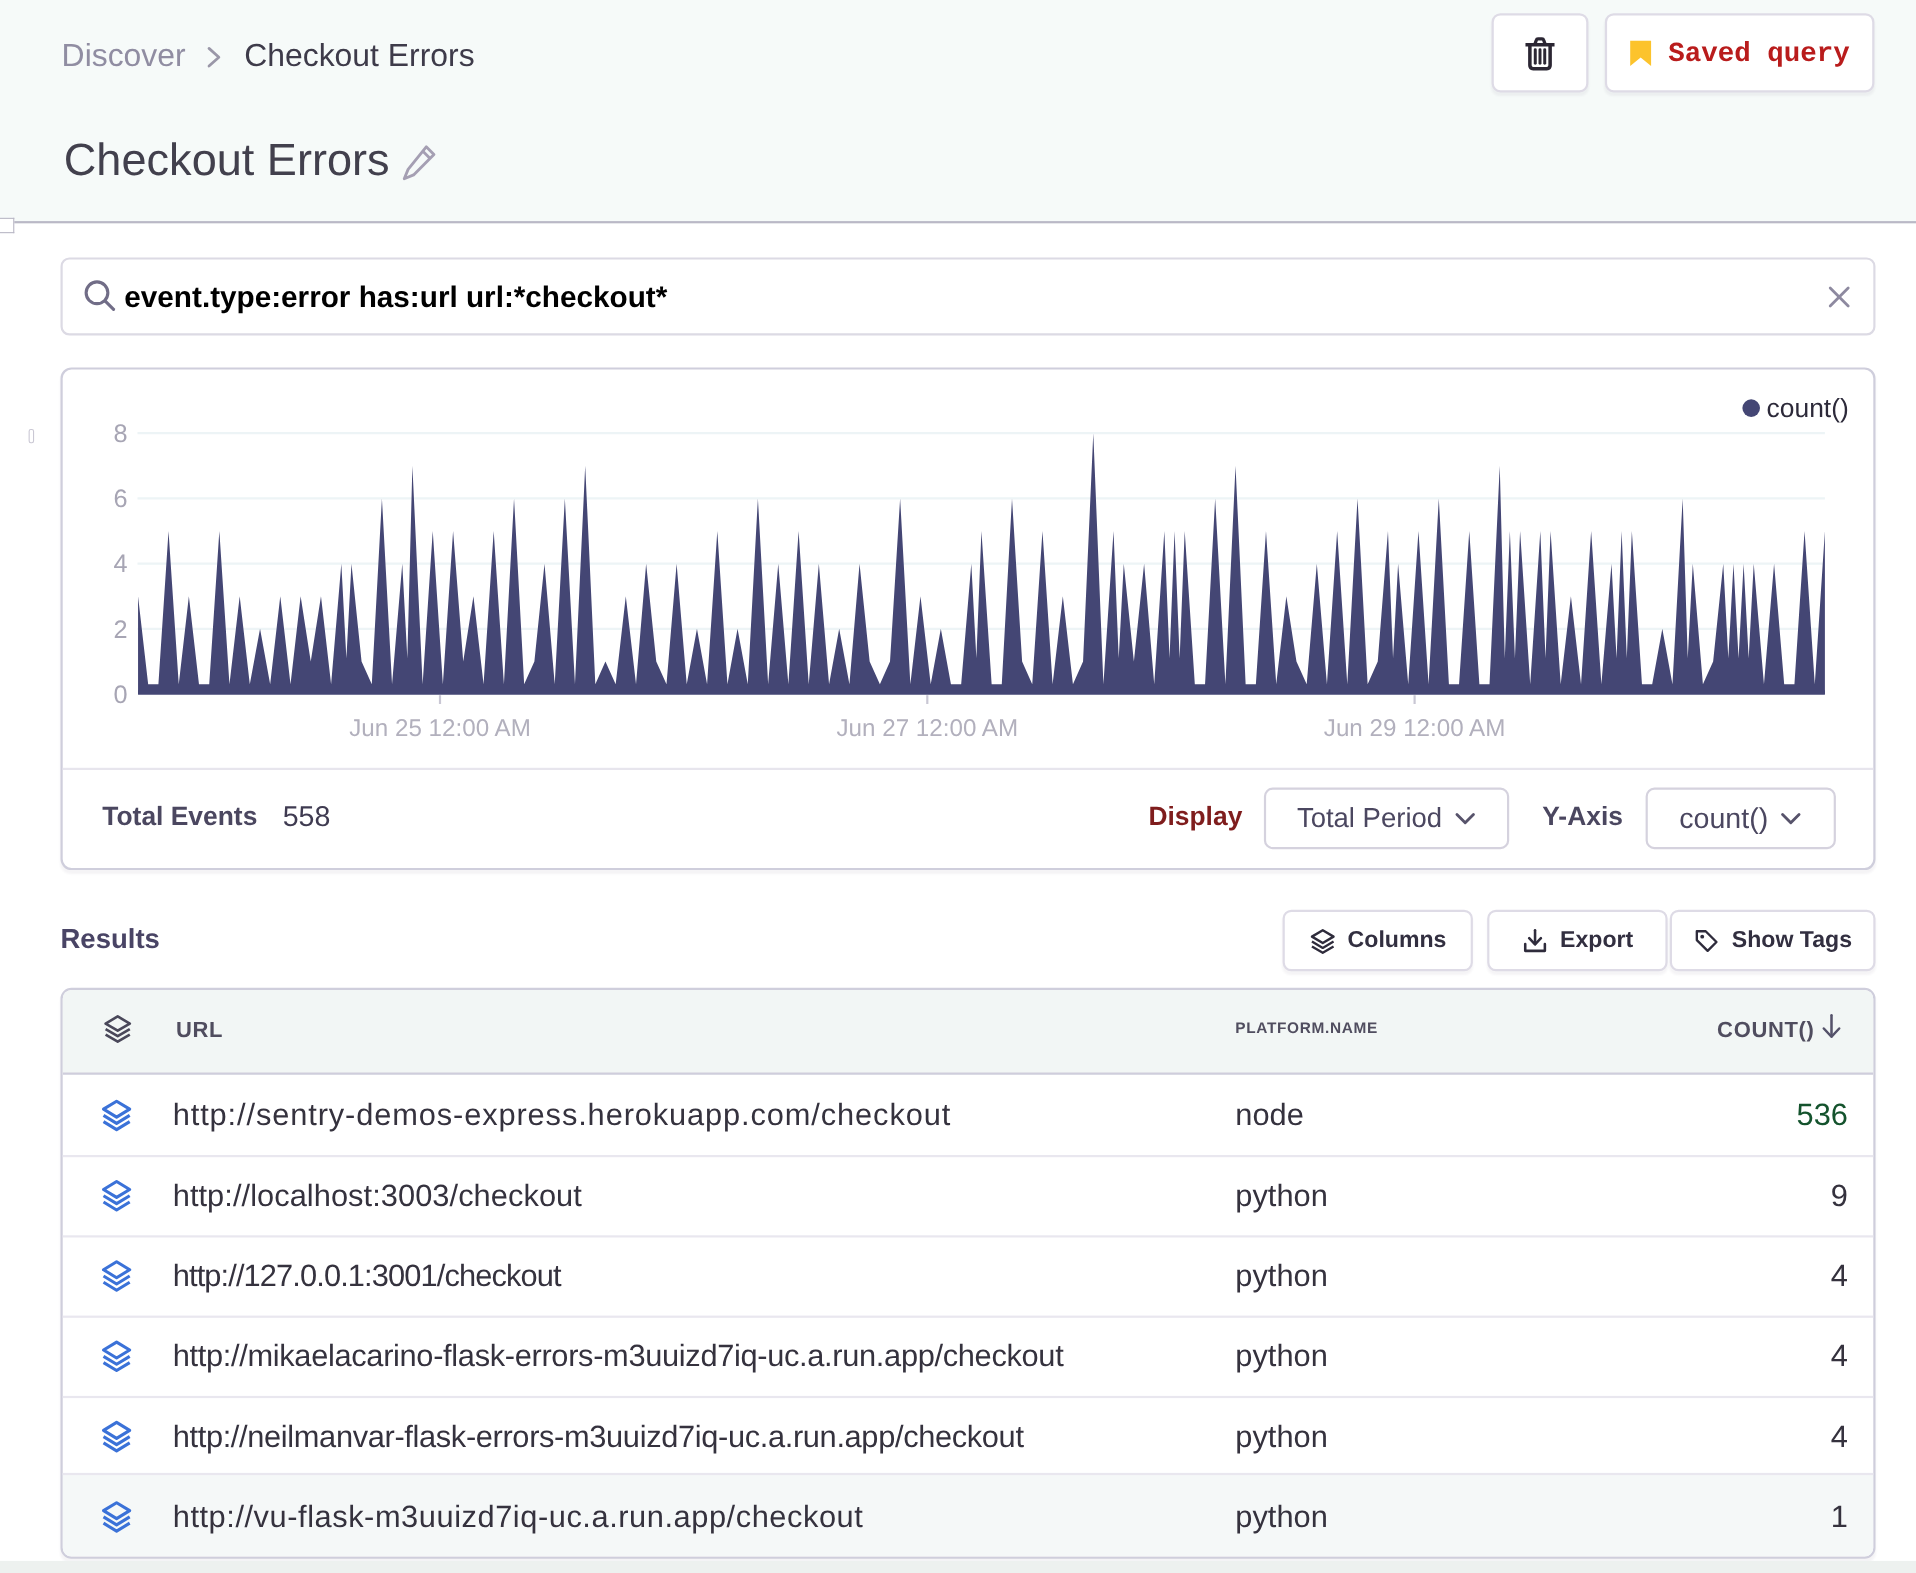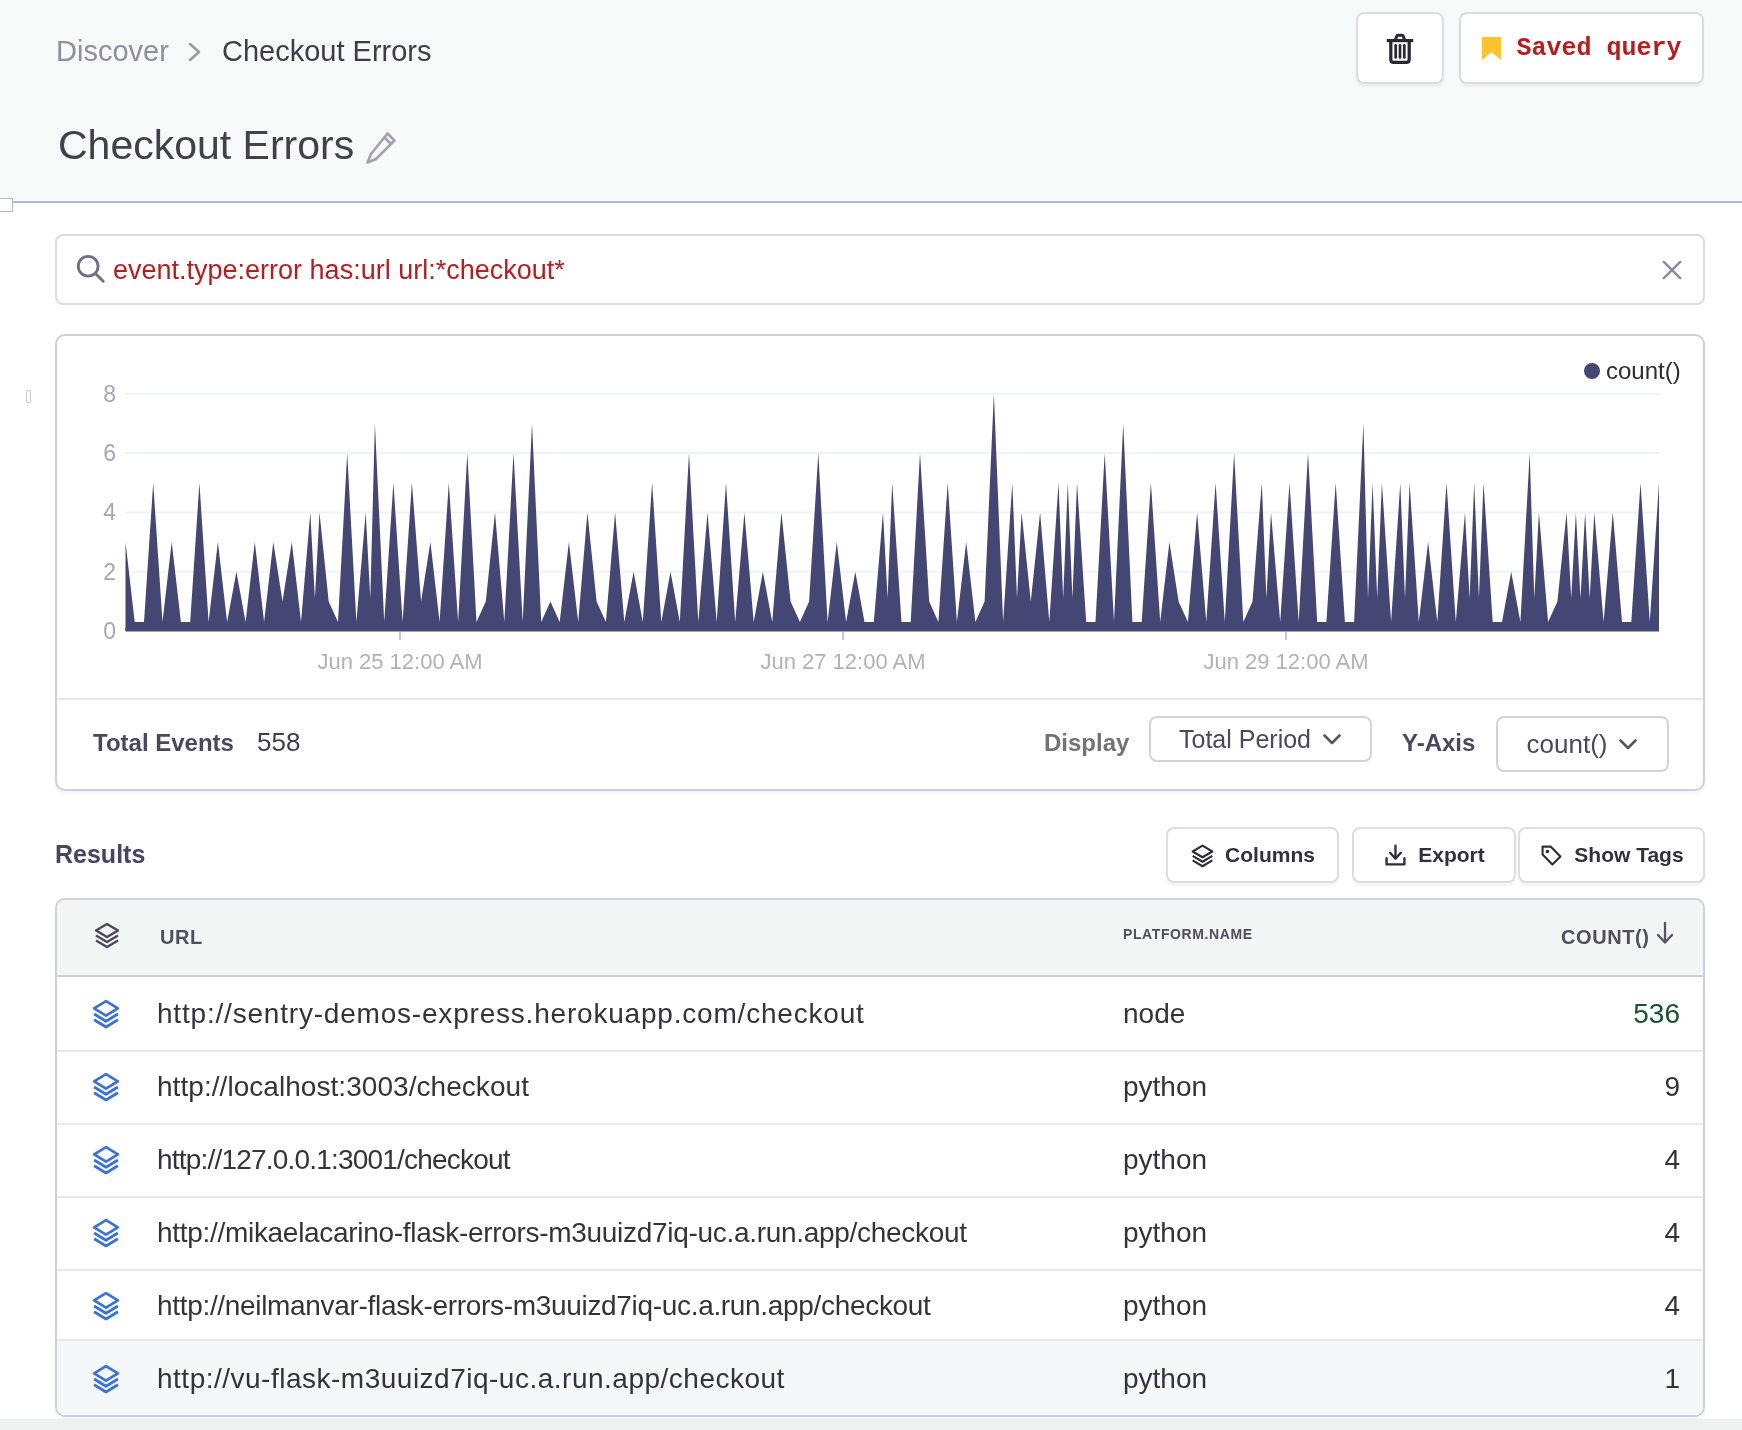--- a/index.html
+++ b/index.html
@@ -49,21 +49,21 @@
     </g>
   </svg>
 
 <div class="abs" style="left:55px;top:234px;width:1650px;height:71px;background:#fff;border:2px solid #dcdae4;border-radius:8px;"></div>
 <svg class="abs" style="left:75px;top:253px;" width="32" height="32" viewBox="0 0 34 34">
     <g fill="none" stroke="#716d87" stroke-width="3">
       <circle cx="14" cy="14" r="10.5"></circle>
       <line x1="22" y1="22" x2="30" y2="30" stroke-linecap="round"></line>
     </g>
   </svg>
-<div class="abs" style="left:113px;top:255px;font-size:27px;color:#b91c1c;">event.type:error has:url url:*checkout*</div>
+<div class="abs" style="left:113px;top:255px;font-size:27px;color:#000000;font-weight:bold;">event.type:error has:url url:*checkout*</div>
 <svg class="abs" style="left:1662px;top:260px;" width="20" height="20" viewBox="0 0 22 22">
     <g stroke="#8e8aa0" stroke-width="2.8" stroke-linecap="round">
       <line x1="2" y1="2" x2="20" y2="20"></line>
       <line x1="20" y1="2" x2="2" y2="20"></line>
     </g>
   </svg>
 
 <div class="abs" style="left:55px;top:334px;width:1650px;height:457px;background:#fff;border:2px solid #cfcedc;border-radius:10px;box-shadow:0 3px 2px rgba(50,40,80,0.05);"></div>
 <svg class="abs" style="left:55px;top:334px;" width="1650" height="364" viewBox="0 0 1650 364">
   <g stroke="#edf4f6" stroke-width="2">
@@ -90,22 +90,22 @@
     <text x="345" y="335">Jun 25 12:00 AM</text>
       <text x="788" y="335">Jun 27 12:00 AM</text>
       <text x="1231" y="335">Jun 29 12:00 AM</text>
   </g>
   <circle cx="1537" cy="37" r="8" fill="#444674"></circle>
   <text x="1551" y="45" font-size="24" fill="#2d2a3a" font-family="Liberation Sans">count()</text>
 </svg>
 <div class="abs" style="left:57px;top:698px;width:1646px;height:1.5px;background:#e7e5ed;"></div>
 <div class="abs bold" style="left:93px;top:729px;font-size:24px;color:#4b4760;">Total Events</div>
 <div class="abs" style="left:257px;top:727px;font-size:26px;color:#3f3b51;">558</div>
-<div class="abs bold" style="left:1044px;top:729px;font-size:24px;color:#737373;">Display</div>
-<div class="btn" style="left:1149px;top:716px;width:223px;height:46px;box-shadow:none;border-color:#d5d2de;">
+<div class="abs bold" style="left:1044px;top:729px;font-size:24px;color:#7f1d1d;">Display</div>
+<div class="btn" style="left:1149px;top:716px;width:223px;height:56px;box-shadow:none;border-color:#d5d2de;">
   <span style="font-size:25px;color:#4b4760;">Total Period</span>
   <svg width="20" height="13" viewBox="0 0 20 13" style="margin-left:11px;">
       <polyline points="2.5,2.5 10,10 17.5,2.5" fill="none" stroke="#57536b" stroke-width="2.6" stroke-linecap="round" stroke-linejoin="round"></polyline>
     </svg>
 </div>
 <div class="abs bold" style="left:1402px;top:729px;font-size:24px;color:#4b4760;">Y-Axis</div>
 <div class="btn" style="left:1496px;top:716px;width:173px;height:56px;box-shadow:none;border-color:#d5d2de;">
   <span style="font-size:26px;color:#4b4760;">count()</span>
   <svg width="20" height="13" viewBox="0 0 20 13" style="margin-left:11px;">
       <polyline points="2.5,2.5 10,10 17.5,2.5" fill="none" stroke="#57536b" stroke-width="2.6" stroke-linecap="round" stroke-linejoin="round"></polyline>

